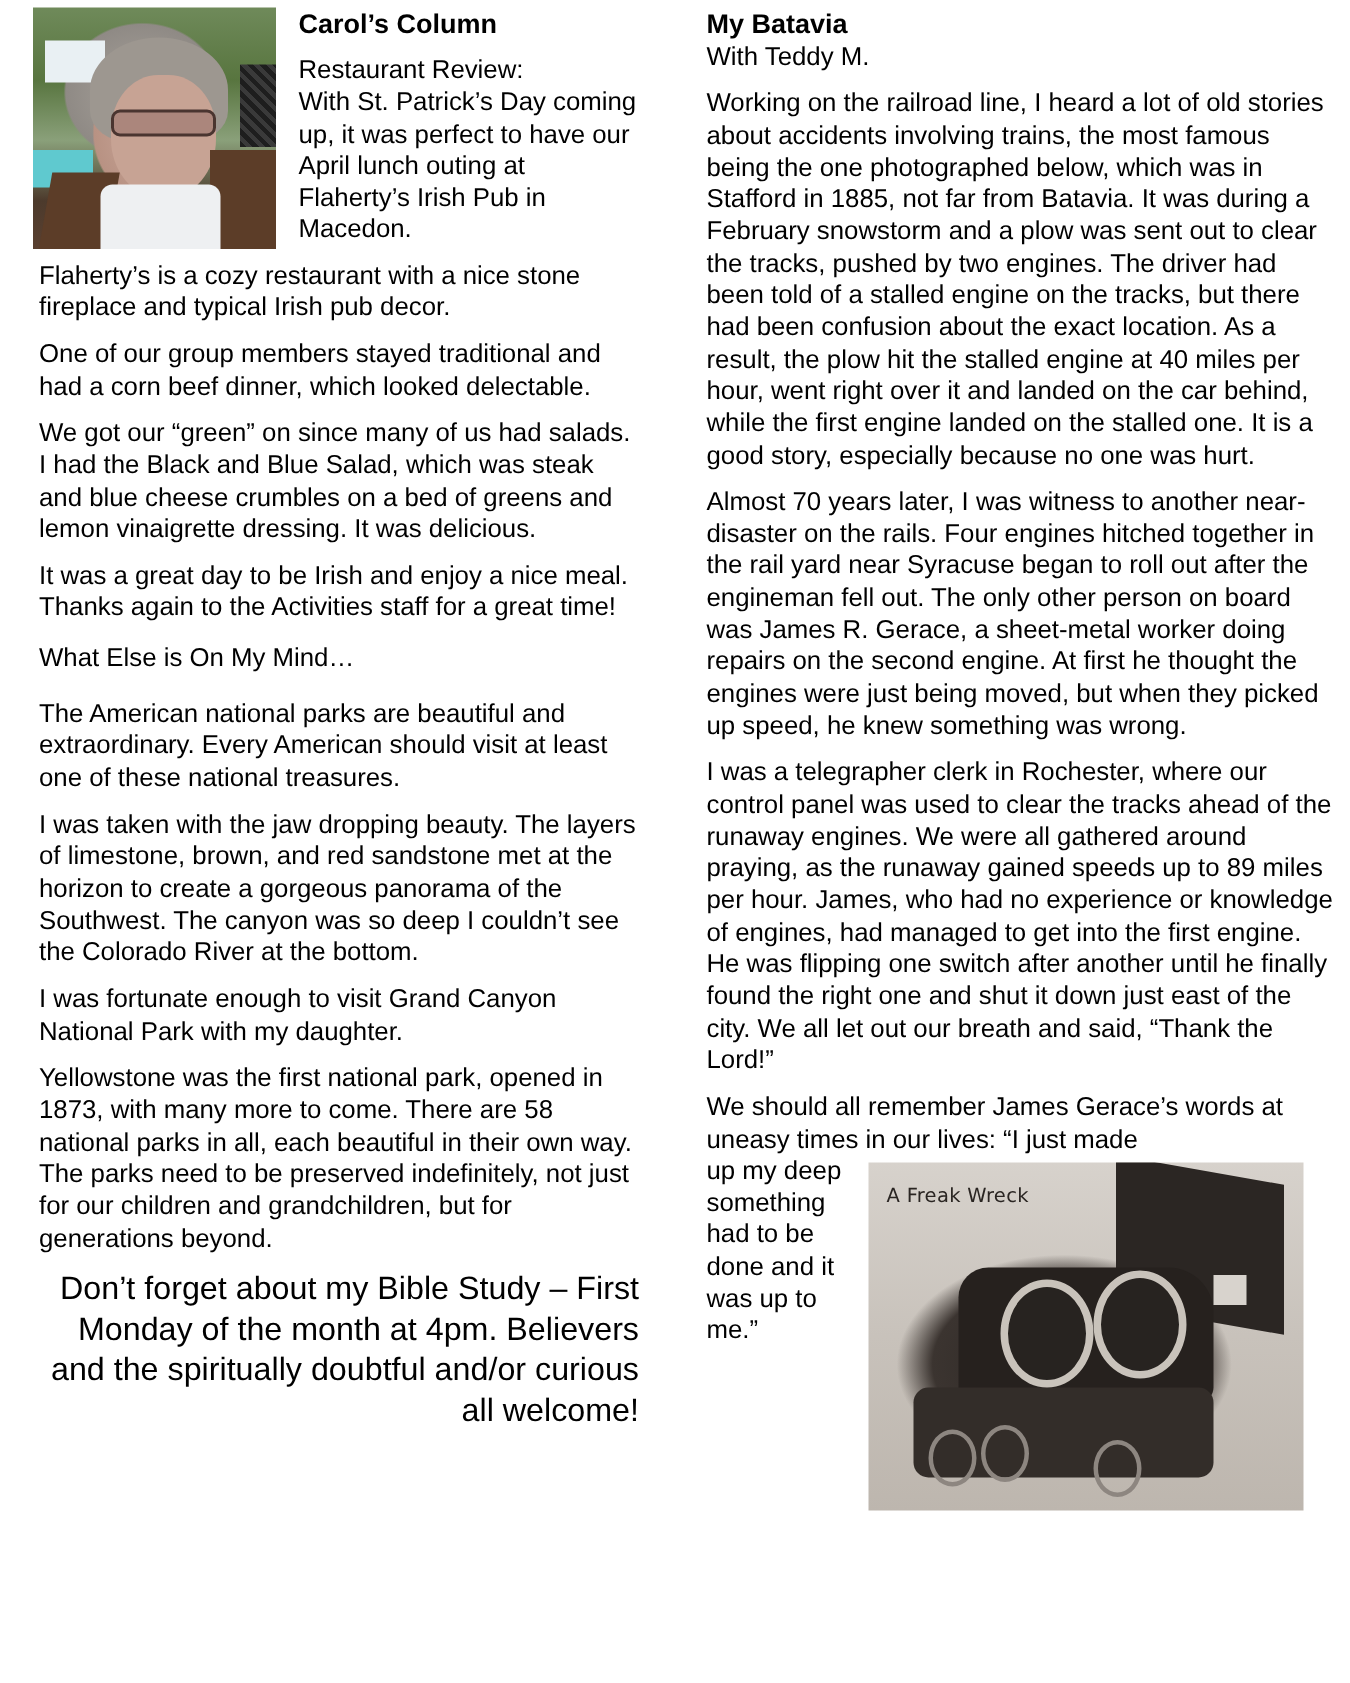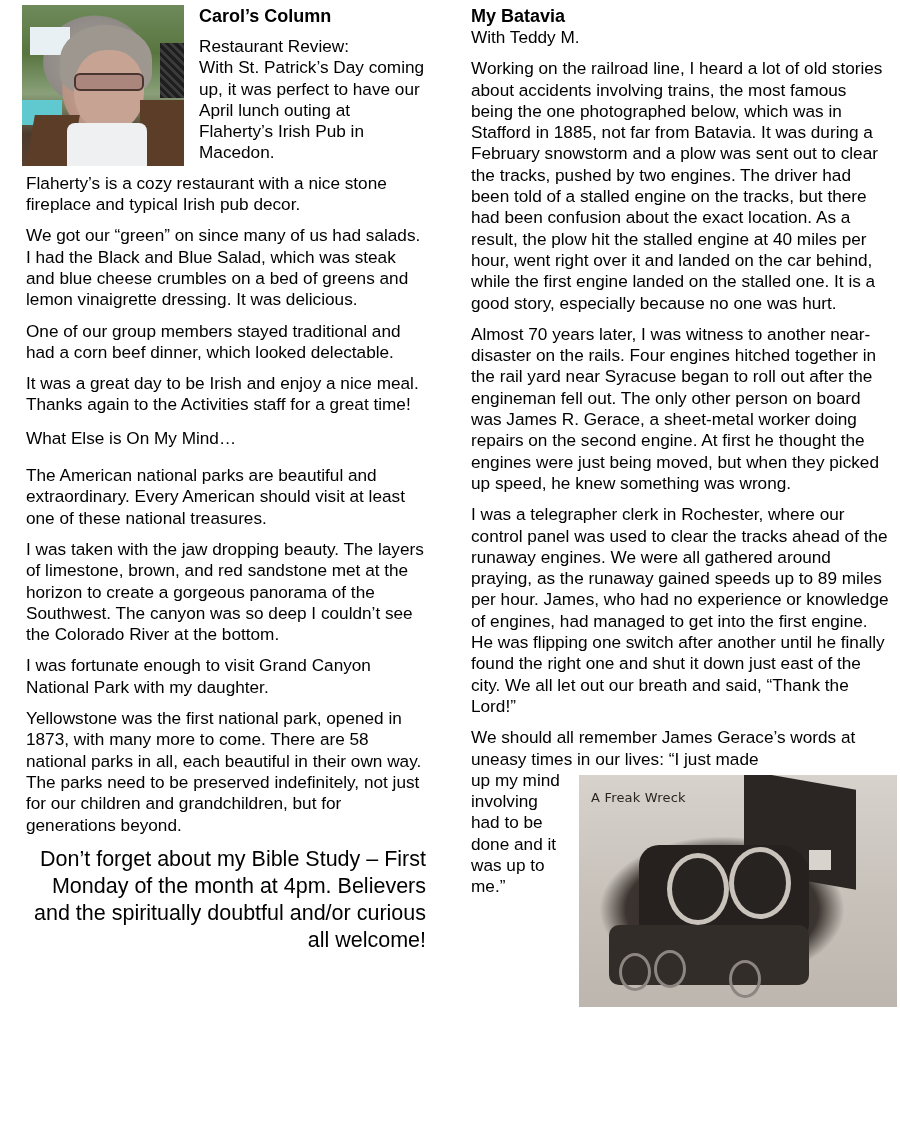--- a/index.html
+++ b/index.html
@@ -37,21 +37,21 @@
   .after-photo { margin-top: 9px; }
 
   .bible {
     font-size: 21.5px; line-height: 27px; text-align: right;
     margin-top: 10px; margin-left: -4px; width: 404px;
   }
 
   .wreck-wrap { margin-top: 0; position: relative; height: 240px; }
   .quote-tail { position: absolute; left: 0; top: 0; width: 100px; }
   .wreck-photo {
-    position: absolute; left: 108px; top: 5px; width: 318px; height: 232px;
+    position: absolute; left: 108px; top: 5px; width: 290px; height: 232px;
     background:
       radial-gradient(ellipse 55% 45% at 45% 58%, #2a2522 0%, #3b3430 55%, transparent 70%),
       linear-gradient(180deg, #d7d2cc 0%, #c8c2bb 50%, #bdb6ae 100%);
     overflow: hidden;
   }
   .wreck-caption {
     position: absolute; left: 12px; top: 12px;
     font-family: "DejaVu Sans", sans-serif; font-size: 13px; color: #2a2522; letter-spacing: 0.2px;
   }
   .wr-cab { position:absolute; left:165px; top:5px; width:112px; height:100px; background:#2b2623; transform: skewY(10deg); }
@@ -77,22 +77,22 @@
 </div>
 
 <div class="col-left">
   <div class="carol-head" style="margin-left:173px;">
     <p class="col-title">Carol’s Column</p>
     <p class="italic" style="margin-top:9px;">Restaurant Review:</p>
     <p>With St. Patrick’s Day coming up, it was perfect to have our April lunch outing at Flaherty’s Irish Pub in Macedon.</p>
   </div>
 
   <p class="after-photo">Flaherty’s is a cozy restaurant with a nice stone fireplace and typical Irish pub decor.</p>
+  <p class="para">One of our group members stayed traditional and had a corn beef dinner, which looked delectable.</p>
   <p class="para">We got our “green” on since many of us had salads. I had the Black and Blue Salad, which was steak and blue cheese crumbles on a bed of greens and lemon vinaigrette dressing. It was delicious.</p>
-  <p class="para">One of our group members stayed traditional and had a corn beef dinner, which looked delectable.</p>
   <p class="para">It was a great day to be Irish and enjoy a nice meal. Thanks again to the Activities staff for a great time!</p>
 
   <p class="para italic" style="margin-top:12px;">What Else is On My Mind…</p>
 
   <p class="para" style="margin-top:16px;">The American national parks are beautiful and extraordinary. Every American should visit at least one of these national treasures.</p>
   <p class="para">I was taken with the jaw dropping beauty. The layers of limestone, brown, and red sandstone met at the horizon to create a gorgeous panorama of the Southwest. The canyon was so deep I couldn’t see the Colorado River at the bottom.</p>
   <p class="para">I was fortunate enough to visit Grand Canyon National Park with my daughter.</p>
   <p class="para">Yellowstone was the first national park, opened in 1873, with many more to come. There are 58 national parks in all, each beautiful in their own way. The parks need to be preserved indefinitely, not just for our children and grandchildren, but for generations beyond.</p>
 
   <p class="bible">Don’t forget about my Bible Study – First Monday of the month at 4pm. Believers and the spiritually doubtful and/or curious all welcome!</p>
@@ -102,21 +102,21 @@
   <p class="col-title">My Batavia</p>
   <p>With Teddy M.</p>
 
   <p class="para">Working on the railroad line, I heard a lot of old stories about accidents involving trains, the most famous being the one photographed below, which was in Stafford in 1885, not far from Batavia.  It was during a February snowstorm and a plow was sent out to clear the tracks, pushed by two engines.  The driver had been told of a stalled engine on the tracks, but there had been confusion about the exact location.  As a result, the plow hit the stalled engine at 40 miles per hour, went right over it and landed on the car behind, while the first engine landed on the stalled one.  It is a good story, especially because no one was hurt.</p>
   <p class="para">Almost 70 years later, I was witness to another near-disaster on the rails.  Four engines hitched together in the rail yard near Syracuse began to roll out after the engineman fell out. The only other person on board was James R. Gerace, a sheet-metal worker doing repairs on the second engine.  At first he thought the engines were just being moved, but when they picked up speed, he knew something was wrong.</p>
   <p class="para">I was a telegrapher clerk in Rochester, where our control panel was used to clear the tracks ahead of the runaway engines.  We were all gathered around praying, as the runaway gained speeds up to 89 miles per hour.  James, who had no experience or knowledge of engines, had managed to get into the first engine.  He was flipping one switch after another until he finally found the right one and shut it down just east of the city.  We all let out our breath and said, “Thank the Lord!”</p>
 
   <p class="para" style="width:400px;">We should all remember James Gerace’s words at uneasy times in our lives: “I just made</p>
 
   <div class="wreck-wrap">
-    <p class="quote-tail">up my mind involving had to be done and it was up to me.”</p>
+    <p class="quote-tail">up my deep something had to be done and it was up to me.”</p>
 
     <div class="wreck-photo">
       <div class="wr-cab"></div>
       <div class="wr-cab-win"></div>
       <div class="wr-body1"></div>
       <div class="wr-body2"></div>
       <div class="wr-wheel" style="left:88px; top:78px;"></div>
       <div class="wr-wheel" style="left:150px; top:72px;"></div>
       <div class="wr-small-wheel" style="left:40px; top:178px;"></div>
       <div class="wr-small-wheel" style="left:75px; top:175px;"></div>

